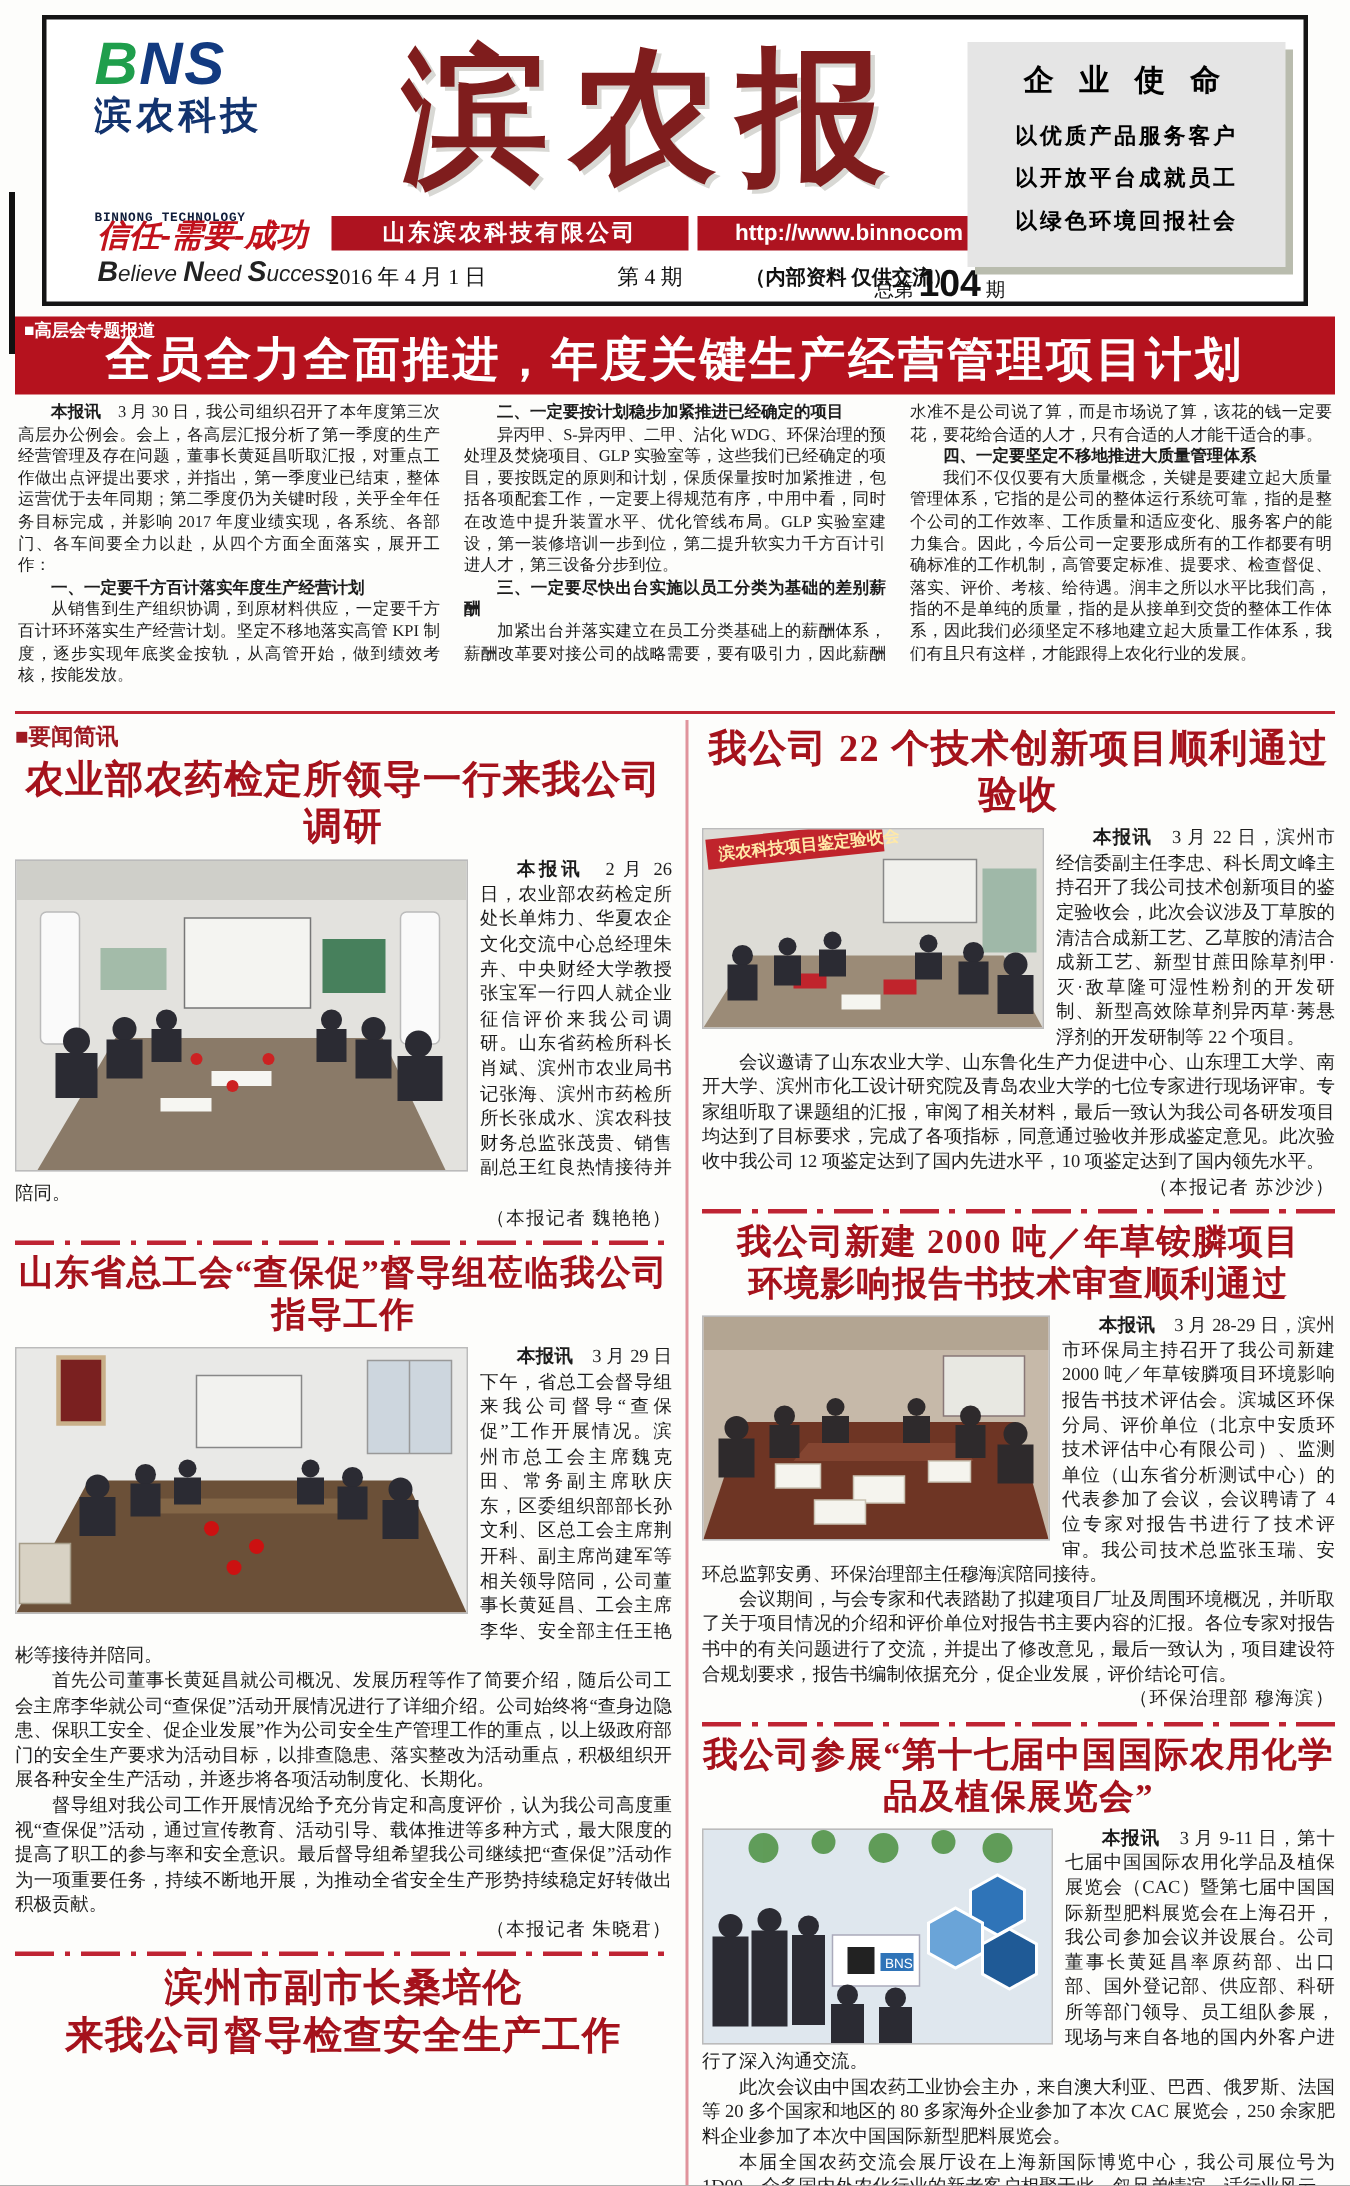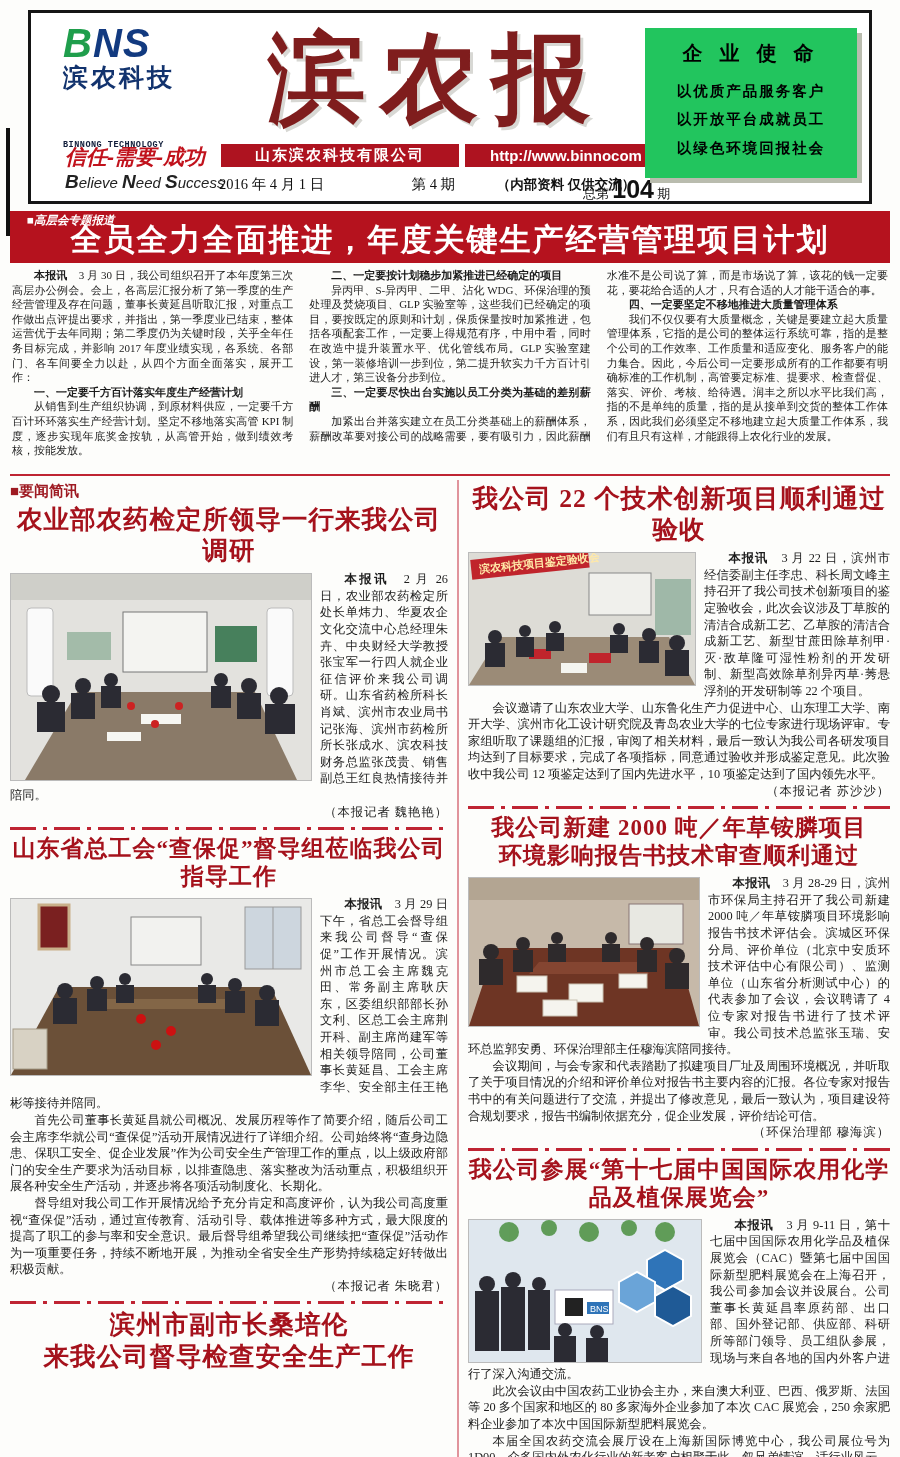--- a/index.html
+++ b/index.html
@@ -24,28 +24,28 @@
                text-shadow:3px 3px 0 #d8d8d4;white-space:nowrap;}
   .issue-total{position:absolute;left:552px;top:162px;font-size:13px;color:#111;white-space:nowrap;}
   .issue-total b{font-size:25px;font-family:"Liberation Sans",sans-serif;}
   .red-bar{position:absolute;height:23px;background:#ae1320;color:#fff;font-weight:bold;
            display:flex;align-items:center;justify-content:center;}
   .bar-company{left:190px;bottom:34px;width:238px;font-size:15px;letter-spacing:2px;font-family:Liberation Serif, serif;}
   .bar-site{left:434px;bottom:34px;width:202px;font-family:"Liberation Sans",sans-serif;font-size:15px;}
   .dateline{position:absolute;left:188px;bottom:7px;width:236px;display:flex;justify-content:space-between;
             font-size:14.5px;color:#111;}
   .mh-note{position:absolute;left:434px;bottom:7px;width:202px;text-align:center;font-size:13.5px;font-weight:bold;color:#111;}
-  .mission{position:absolute;right:12px;top:15px;width:212px;height:150px;background:#22c55e;
+  .mission{position:absolute;right:12px;top:15px;width:212px;height:150px;background:#e5e5e5;
            box-shadow:5px 5px 0 #b9bcae;text-align:center;padding-top:12px;box-sizing:border-box;}
   .mission-title{font-size:20px;font-weight:bold;letter-spacing:6px;color:#000;margin-bottom:10px;}
   .mission-line{font-size:14.5px;font-weight:bold;letter-spacing:2px;line-height:1.95;color:#000;}
 
   
   .banner{position:relative;margin:7px 10px 0;height:52px;background:#b5121e;}
-  .banner-tag{position:absolute;left:17px;top:2px;color:#fff;font-size:11.5px;font-weight:bold;font-style:italic;}
+  .banner-tag{position:absolute;left:6px;top:2px;color:#fff;font-size:11.5px;font-weight:bold;}
   .banner-headline{position:absolute;left:0;right:0;top:8px;text-align:center;color:#fff;
                    font-size:31px;font-weight:bold;letter-spacing:2px;}
 
   
   .lead{margin:5px 12px 0;height:200px;overflow:hidden;column-count:3;column-gap:16px;
         font-size:11px;line-height:14.6px;text-align:justify;}
   .lead p{margin:0;text-indent:2em;}
   .lead p.sub{font-weight:bold;}
   .lede-tag{font-weight:bold;}
   .byline{display:block;text-align:right;font-weight:normal;letter-spacing:1px;}

